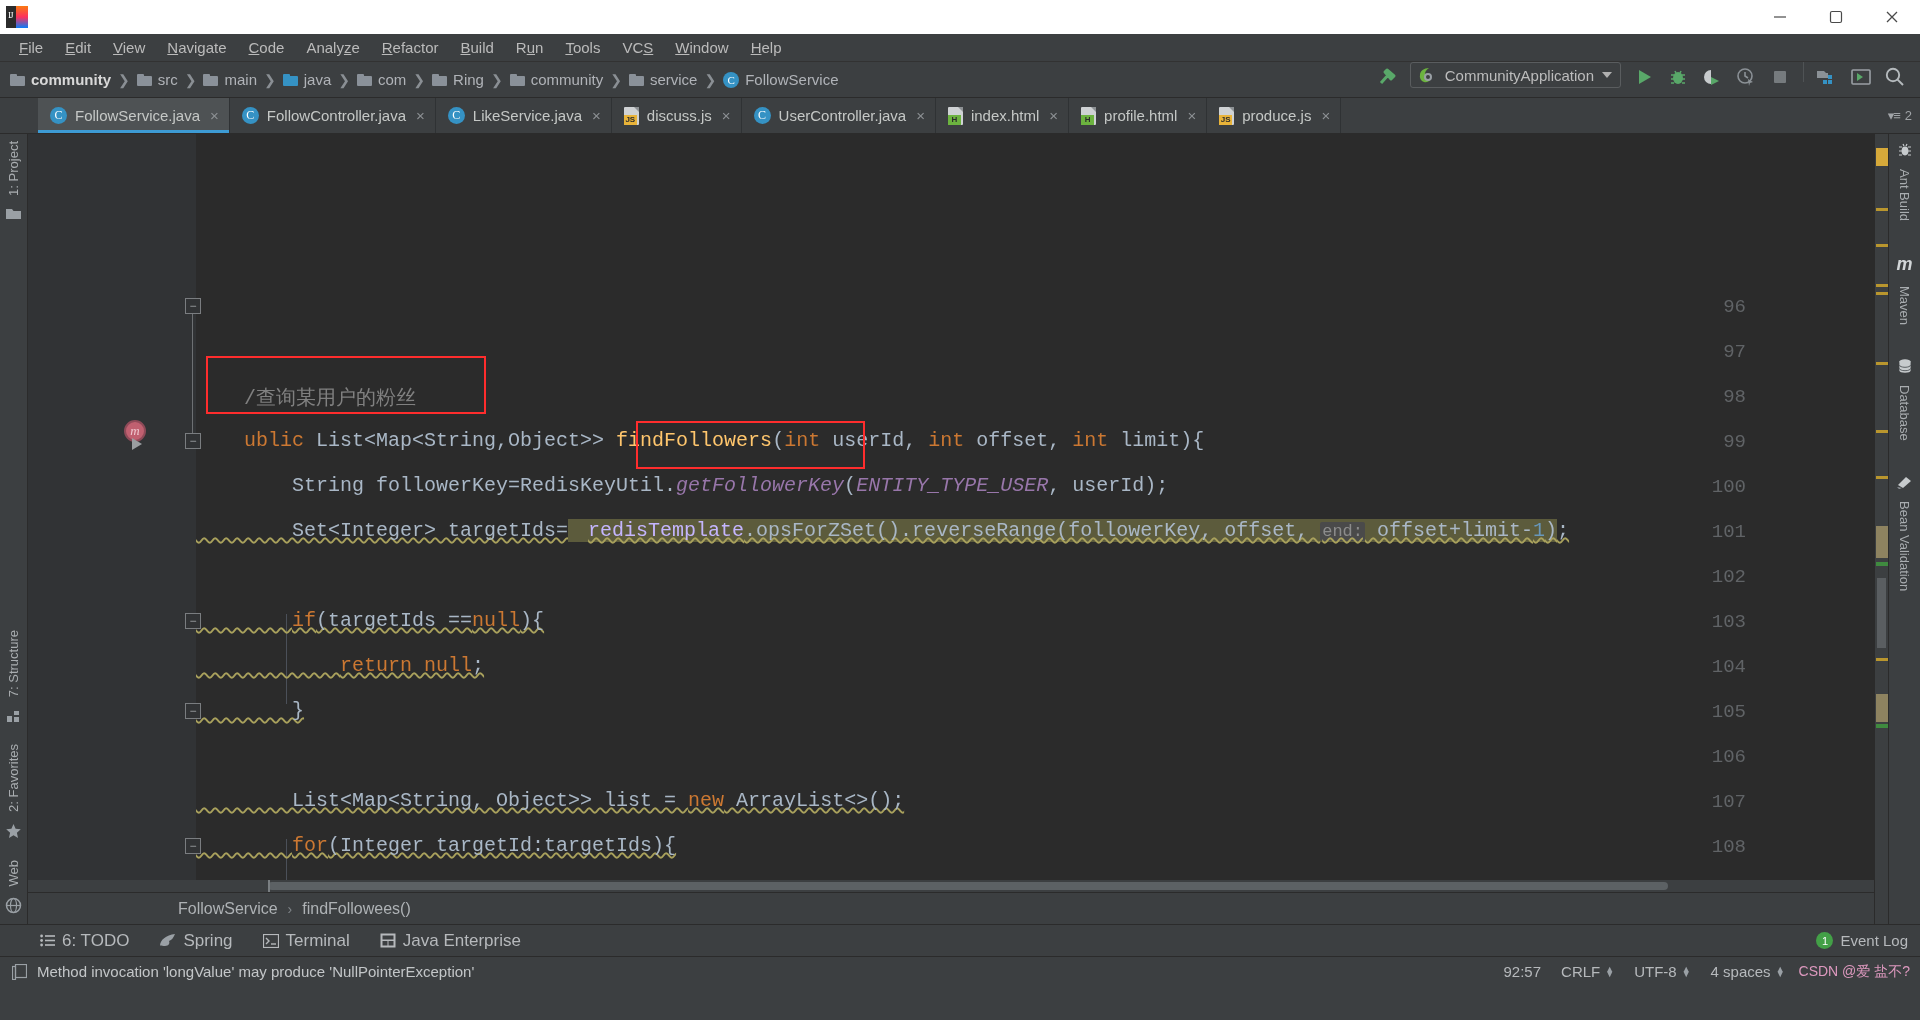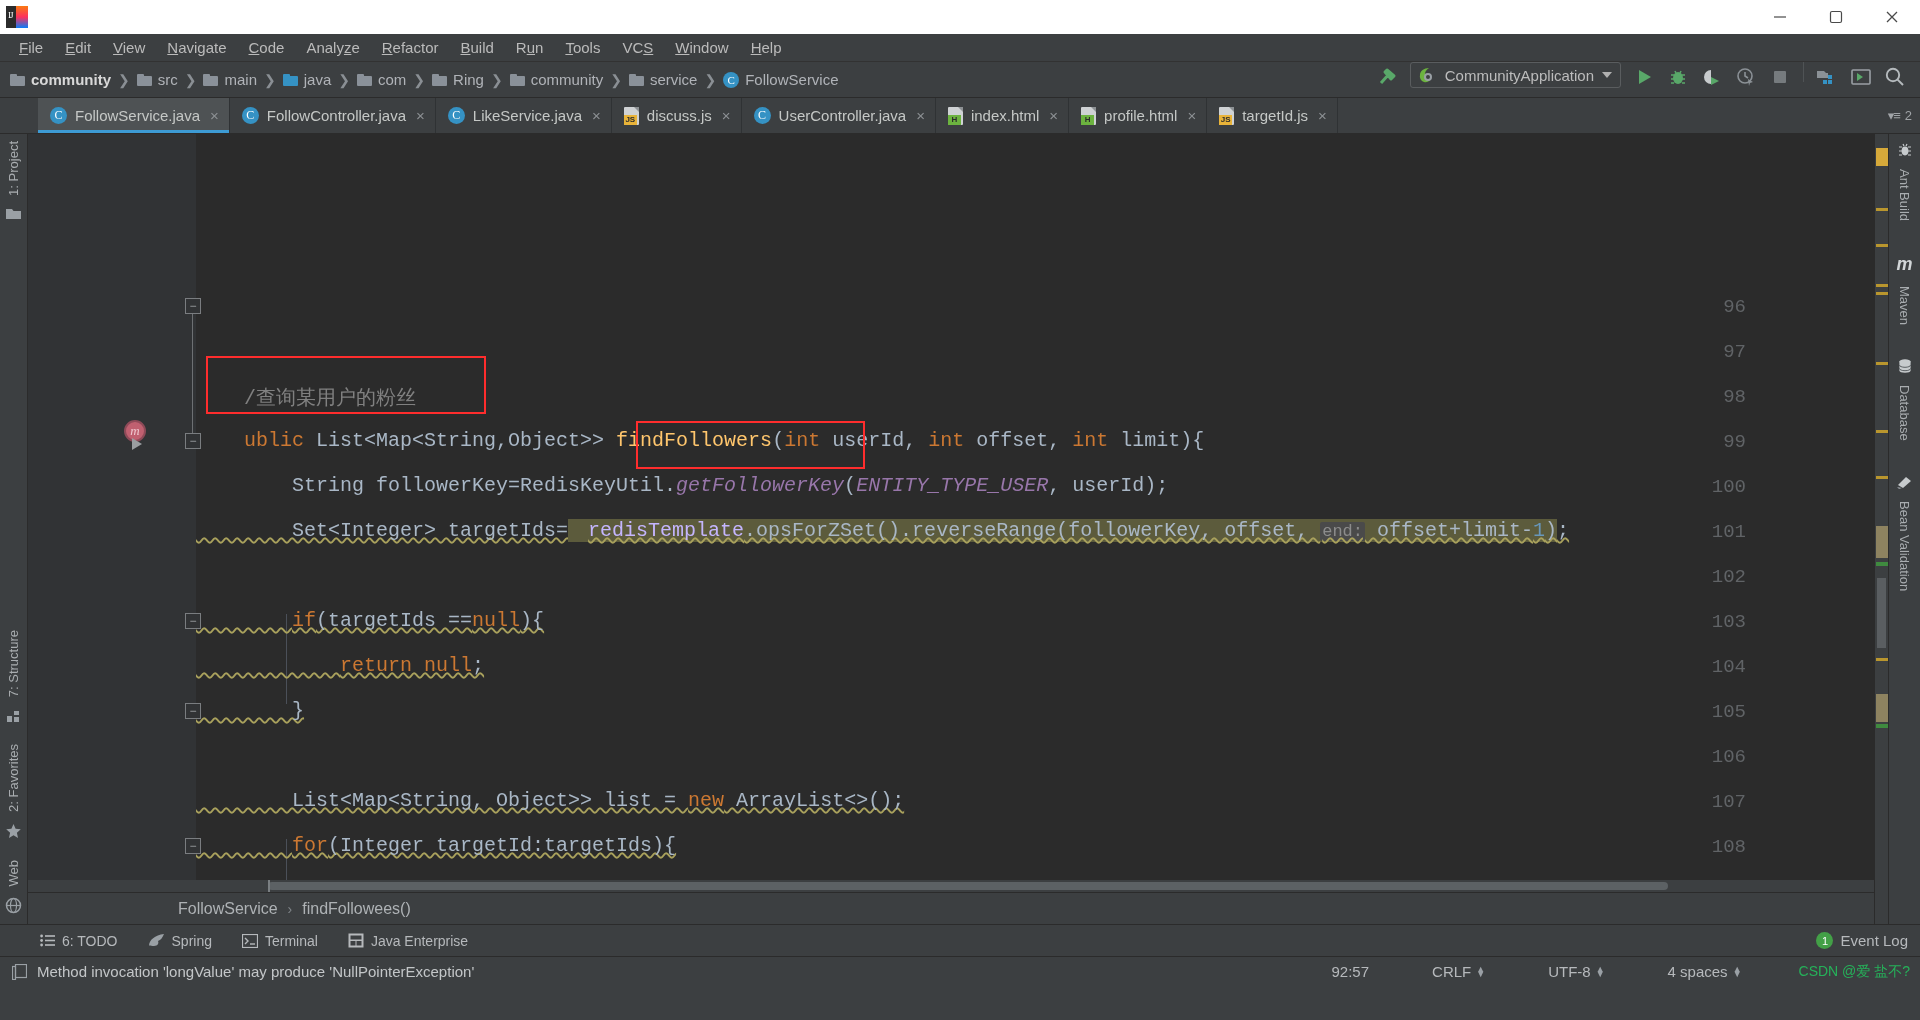--- a/index.html
+++ b/index.html
@@ -199,38 +199,38 @@
 
   
   #stripe { width:14px; background:#3c3f41; flex:0 0 auto; position:relative; border-left:1px solid #2b2b2b;}
   .stripe-mark { position:absolute; left:1px; width:12px; height:3px; }
 
   
   #toolbar-bottom {
     height: 32px; background:#3c3f41; display:flex; align-items:center;
     padding-left: 40px; border-top:1px solid #2b2b2b;
   }
-  .tw-item { display:flex; margin-right: 30px; font-size:14px; color:#b6b9bc; }
+  .tw-item { display:flex; margin-right: 30px; font-size:17px; color:#b6b9bc; }
   .tw-item .ic { margin-right:7px; display:flex; align-items:center; }
   #toolbar-bottom .right { margin-left:auto; display:flex; align-items:center; padding-right:12px; }
   .badge-1 {
     width:17px;height:17px;border-radius:50%;background:#43a047;color:#fff;font-size:11px;
     display:flex;align-items:center;justify-content:center;margin-right:7px;
   }
 
   
   #statusbar {
     height: 30px; background:#3c3f41; display:flex; align-items:center;
     padding-left: 12px; border-top:1px solid #2b2b2b; position:relative;
   }
   #status-msg { font-size:15px; color:#c3c6c8; margin-left:10px; }
-  #status-right { position:absolute; right: 10px; display:flex; align-items:center;gap:43px; }
+  #status-right { position:absolute; right: 10px; display:flex; align-items:center; }
   .st { font-size:15px; color:#b6b9bc; margin-left: 20px; display:flex; align-items:center; }
   .st .upd { margin-left:5px; display:flex; flex-direction:column; line-height:5px; color:#9aa0a5; font-size:9px;}
-  .wm { color:#22c55e; font-size:14px; margin-left:14px; opacity:.85; }
+  .wm { color:#f9a8d4; font-size:14px; margin-left:14px; opacity:.85; }
 
   svg { display:block; }
 </style>
 </head>
 <body>
 
 <div id="titlebar">
   <div id="app-icon">
     <div class="ij-l"></div>
       <div class="ij-r"></div>
@@ -430,21 +430,21 @@
         <span class="bdg h">H</span>
       </span>
     <span class="tlbl">profile.html</span>
     <span class="tx">×</span>
   </div>
   <div class="tab">
     <span class="icn-file">
         <span class="pg"></span>
         <span class="bdg js">JS</span>
       </span>
-    <span class="tlbl">targetId.js</span>
+    <span class="tlbl">produce.js</span>
     <span class="tx">×</span>
   </div>
   <div id="tabs-right">
     <span style="margin-right:5px;letter-spacing:-1px;">▾≡</span>
     <span>2</span>
   </div>
 </div>
 
 <div id="main">
 

